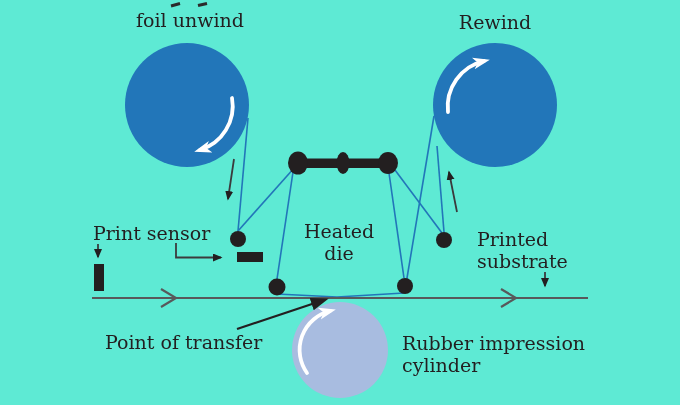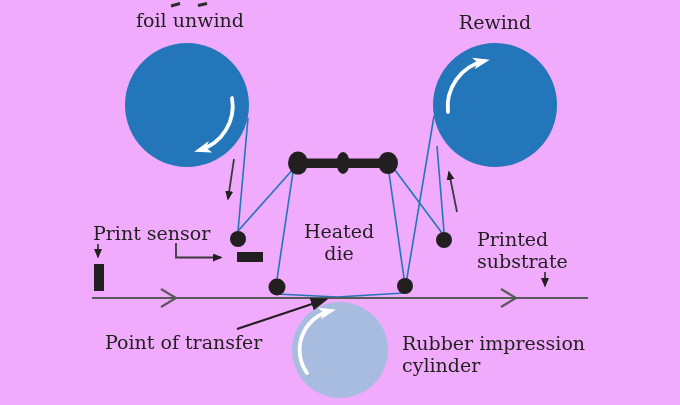--- a/index.html
+++ b/index.html
@@ -1,16 +1,16 @@
 <!DOCTYPE html>
 <html><head>
 <meta charset="utf-8">
 <style>
   html,body{margin:0;padding:0;background:#ffffff;}
-  .stage{position:relative;width:680px;height:405px;background:#f0abfc;overflow:hidden;}
+  .stage{position:relative;width:680px;height:405px;background:#5eead4;overflow:hidden;}
   svg{display:block;}
   .txt{font-family:"DejaVu Serif","Liberation Serif",serif;font-size:19px;}
   .txt-mid{text-anchor:middle;}
   .web{fill:none;stroke-width:1.6;}
   .warrow{fill:none;stroke:#ffffff;stroke-width:3.8;stroke-linecap:round;}
   .subline{fill:none;stroke-width:2.2;}
   .karrow{fill:none;stroke:#3b3b3d;stroke-width:1.8;}
   .karrow-big{fill:none;stroke:#231f20;stroke-width:2.2;}
   .mark{stroke:#2b2b2b;stroke-width:3;}
 </style>

